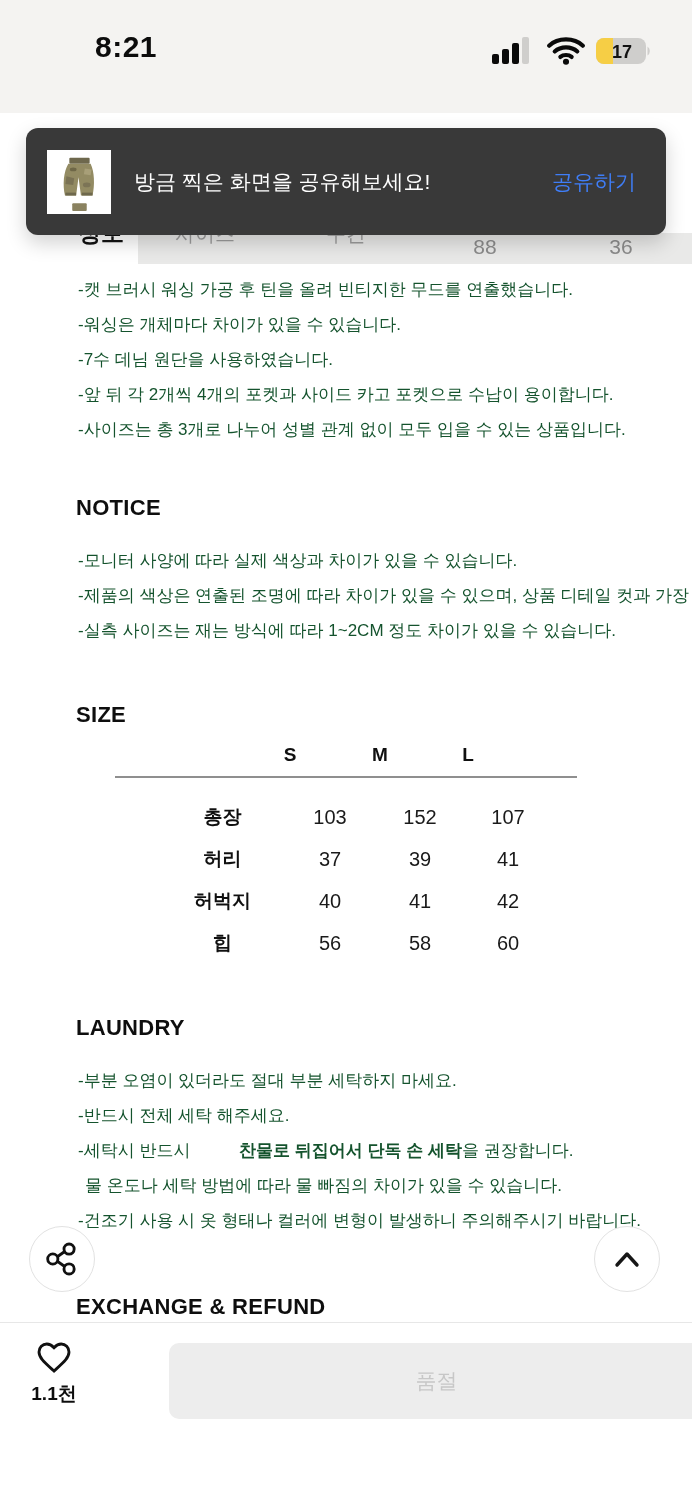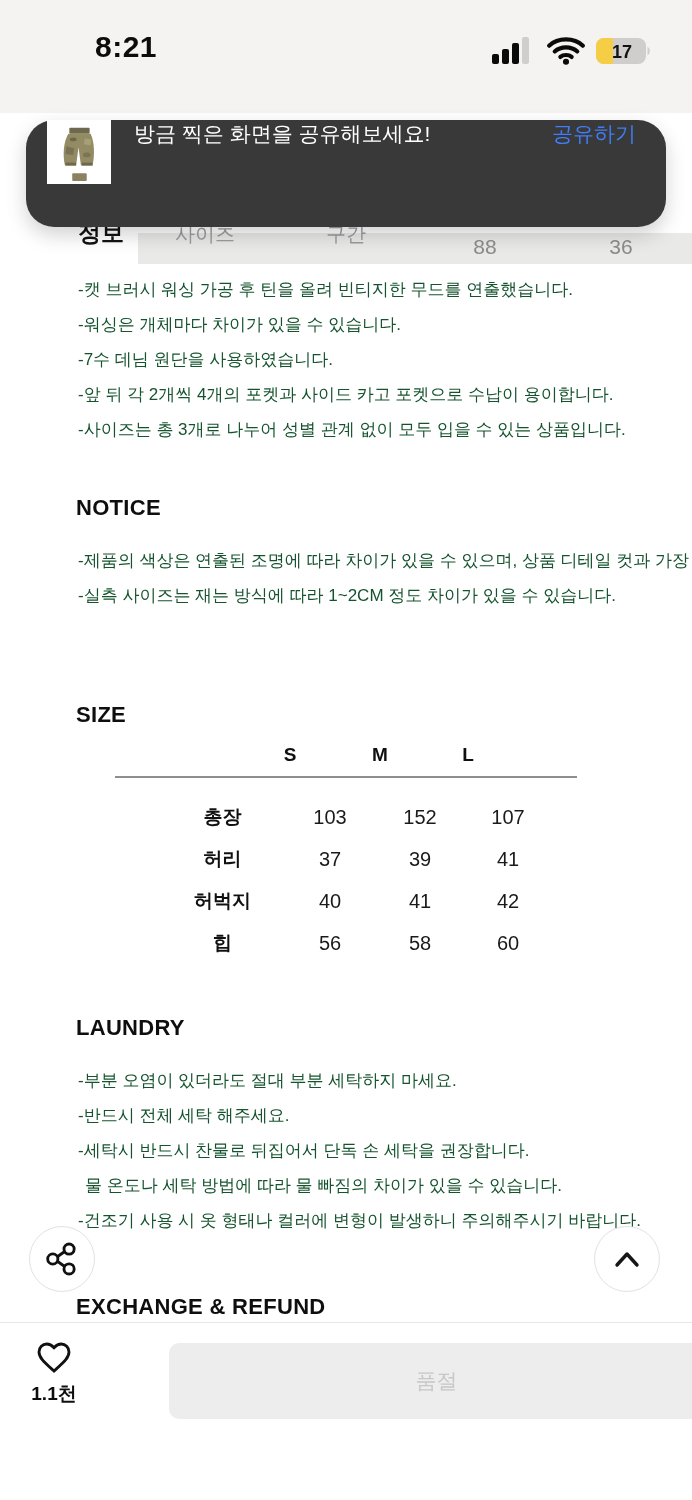--- a/index.html
+++ b/index.html
@@ -6,23 +6,23 @@
   html,body { width:692px; background:#fff; font-family:"Liberation Sans", sans-serif; }
   .screen { position:relative; width:692px; height:1500px; overflow:hidden; background:#fff; }
 
   
   .status-area { position:absolute; left:0; top:0; width:692px; height:113px; background:#f4f3f1; }
   .time { position:absolute; left:66px; top:30px; width:120px; text-align:center;
           font-size:30px; font-weight:700; color:#0c0c0c; letter-spacing:.5px; }
   .status-icons { position:absolute; right:40px; top:36px; display:flex; align-items:center; gap:10px; }
 
   
-  .share-banner { position:absolute; left:26px; top:120px; width:640px; height:107px;
-                  background:#393939; border-radius:28px; z-index:20;
-                  display:flex; padding:0 30px 0 21px;
+  .share-banner { position:absolute; left:26px; top:128px; width:640px; height:107px;
+                  background:#393939; border-radius:12px; z-index:20;
+                  display:flex; align-items:center; padding:0 30px 0 21px;
                   box-shadow:0 8px 20px rgba(0,0,0,.18); }
   .thumb { width:64px; height:64px; background:#ffffff; flex:0 0 64px;
            display:flex; align-items:center; justify-content:center; }
   .banner-msg { margin-left:23px; color:#ffffff; font-size:21px; flex:1; white-space:nowrap; }
   .banner-action { color:#3f7ef8; font-size:21px; white-space:nowrap; cursor:pointer; }
 
   
   .strip-band { position:absolute; left:138px; top:233px; width:554px; height:31px; background:#e9e9e8; z-index:1; }
   .strip-label { position:absolute; left:78px; top:218px; font-size:23px; font-weight:700; color:#121212; z-index:2; }
   .strip-h { position:absolute; top:221px; font-size:20px; color:#9c9c9c; z-index:2; text-align:center; }
@@ -49,21 +49,21 @@
   .size-rows { position:absolute; top:796px; left:0; width:692px;padding-left:40px; }
   .size-row { position:relative; height:42px; line-height:42px; }
   .size-row .c-label { position:absolute; left:130px; width:105px; text-align:center;
                        font-size:19px; font-weight:700; color:#101010; }
   .size-row .cv { position:absolute; width:90px; text-align:center; font-size:20px; color:#1a1a1a; }
   .cv0 { left:245px; } .cv1 { left:335px; } .cv2 { left:423px; }
 
   .laundry-title { top:1015px; }
   .laundry-bullets { top:1063px; }
   .laundry-bullets .indent { padding-left:7px; }
-  .laundry-bullets b { font-weight:400; }
+  .laundry-bullets b { font-weight:700;margin-left:44px; }
 
   .exchange-title { top:1294px; }
 
   
   .fab { position:absolute; width:66px; height:66px; border-radius:50%;
          background:#fff; border:1px solid #e2e2e2; z-index:6;
          display:flex; align-items:center; justify-content:center; cursor:pointer; }
   .fab-share { left:29px; top:1226px; }
   .fab-top { left:594px; top:1226px; }
 
@@ -135,20 +135,21 @@
   <div class="bullets desc">
     <div>-캣 브러시 워싱 가공 후 틴을 올려 빈티지한 무드를 연출했습니다.</div>
     <div>-워싱은 개체마다 차이가 있을 수 있습니다.</div>
     <div>-7수 데님 원단을 사용하였습니다.</div>
     <div>-앞 뒤 각 2개씩 4개의 포켓과 사이드 카고 포켓으로 수납이 용이합니다.</div>
     <div>-사이즈는 총 3개로 나누어 성별 관계 없이 모두 입을 수 있는 상품입니다.</div>
   </div>
 
   <div class="sec-title notice-title">NOTICE</div>
   <div class="bullets notice-bullets">
+    <div>-모니터 사양에 따라 실제 색상과 차이가 있을 수 있습니다.</div>
     <div>-제품의 색상은 연출된 조명에 따라 차이가 있을 수 있으며, 상품 디테일 컷과 가장 유사합니다.</div>
     <div>-실측 사이즈는 재는 방식에 따라 1~2CM 정도 차이가 있을 수 있습니다.</div>
   </div>
 
   <div class="sec-title size-title">SIZE</div>
   <div class="size-head">
     <span class="col-s">S</span>
     <span class="col-m">M</span>
     <span class="col-l">L</span>
   </div>

